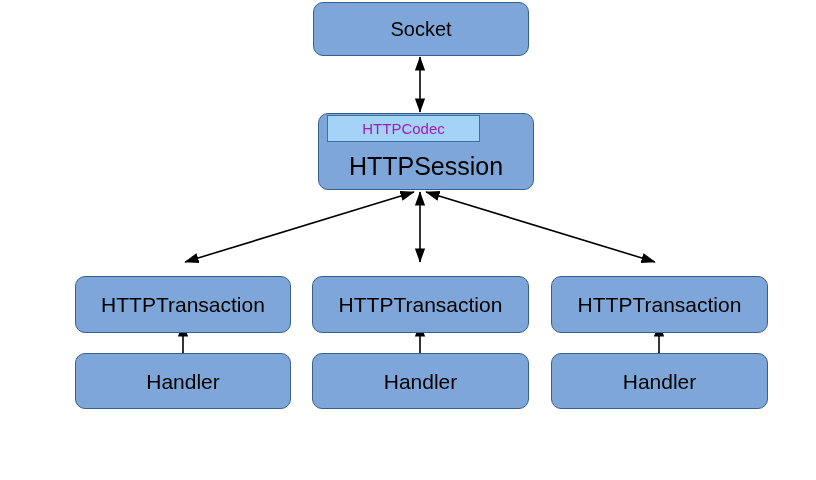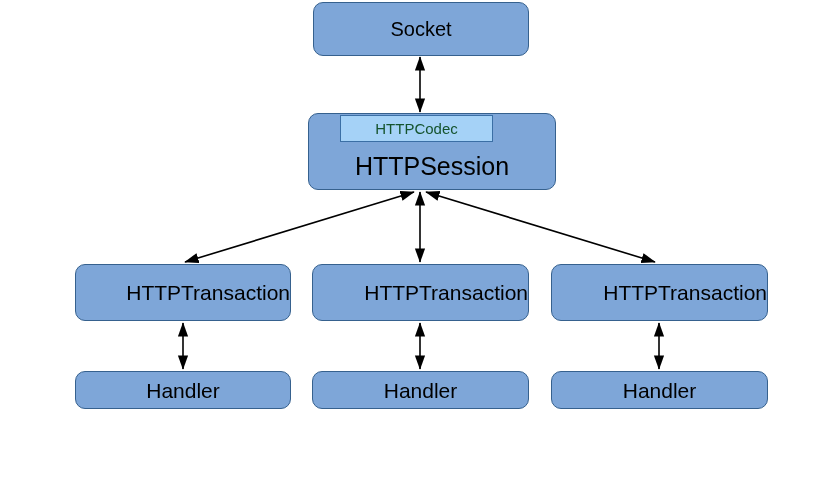--- a/index.html
+++ b/index.html
@@ -31,55 +31,55 @@
     white-space: nowrap;
   }
   
   #node-socket {
     left: 313px; top: 2px; width: 216px; height: 54px;
   }
   #node-socket .node-label { font-size: 20px; }
 
   
   #node-httpsession {
-    left: 308px; top: 113px; width: 248px; height: 77px;
+    left: 318px; top: 113px; width: 216px; height: 77px;
     align-items: flex-end;
     justify-content: center;
     padding-bottom: 10px;
   }
   #node-httpsession .node-label { font-size: 25px; }
 
   
   #node-httpcodec {
     position: absolute;
-    left: 340px; top: 115px; width: 153px; height: 27px;
+    left: 327px; top: 115px; width: 153px; height: 27px;
     box-sizing: border-box;
     background: #a5d2f7;
     border: 1px solid #3b6fa5;
     border-radius: 0;
     display: flex;
     align-items: center;
     justify-content: center;
-    color: #14532d;
+    color: #a21caf;
     line-height: 1;
   }
   #node-httpcodec .node-label { font-size: 15px; }
 
   
   .tx {
-    top: 264px; height: 57px; justify-content: flex-end;
+    top: 276px; height: 57px;
   }
   .tx .node-label { font-size: 21px; }
   #node-tx-0 { left: 75px; width: 216px; }
   #node-tx-1 { left: 312px; width: 217px; }
   #node-tx-2 { left: 551px; width: 217px; }
 
   
   .handler {
-    top: 371px; height: 38px;
+    top: 353px; height: 56px;
   }
   .handler .node-label { font-size: 21px; }
   #node-handler-0 { left: 75px; width: 216px; }
   #node-handler-1 { left: 312px; width: 217px; }
   #node-handler-2 { left: 551px; width: 217px; }
 
   svg#edges {
     position: absolute;
     left: 0; top: 0;
     width: 816px; height: 480px;

